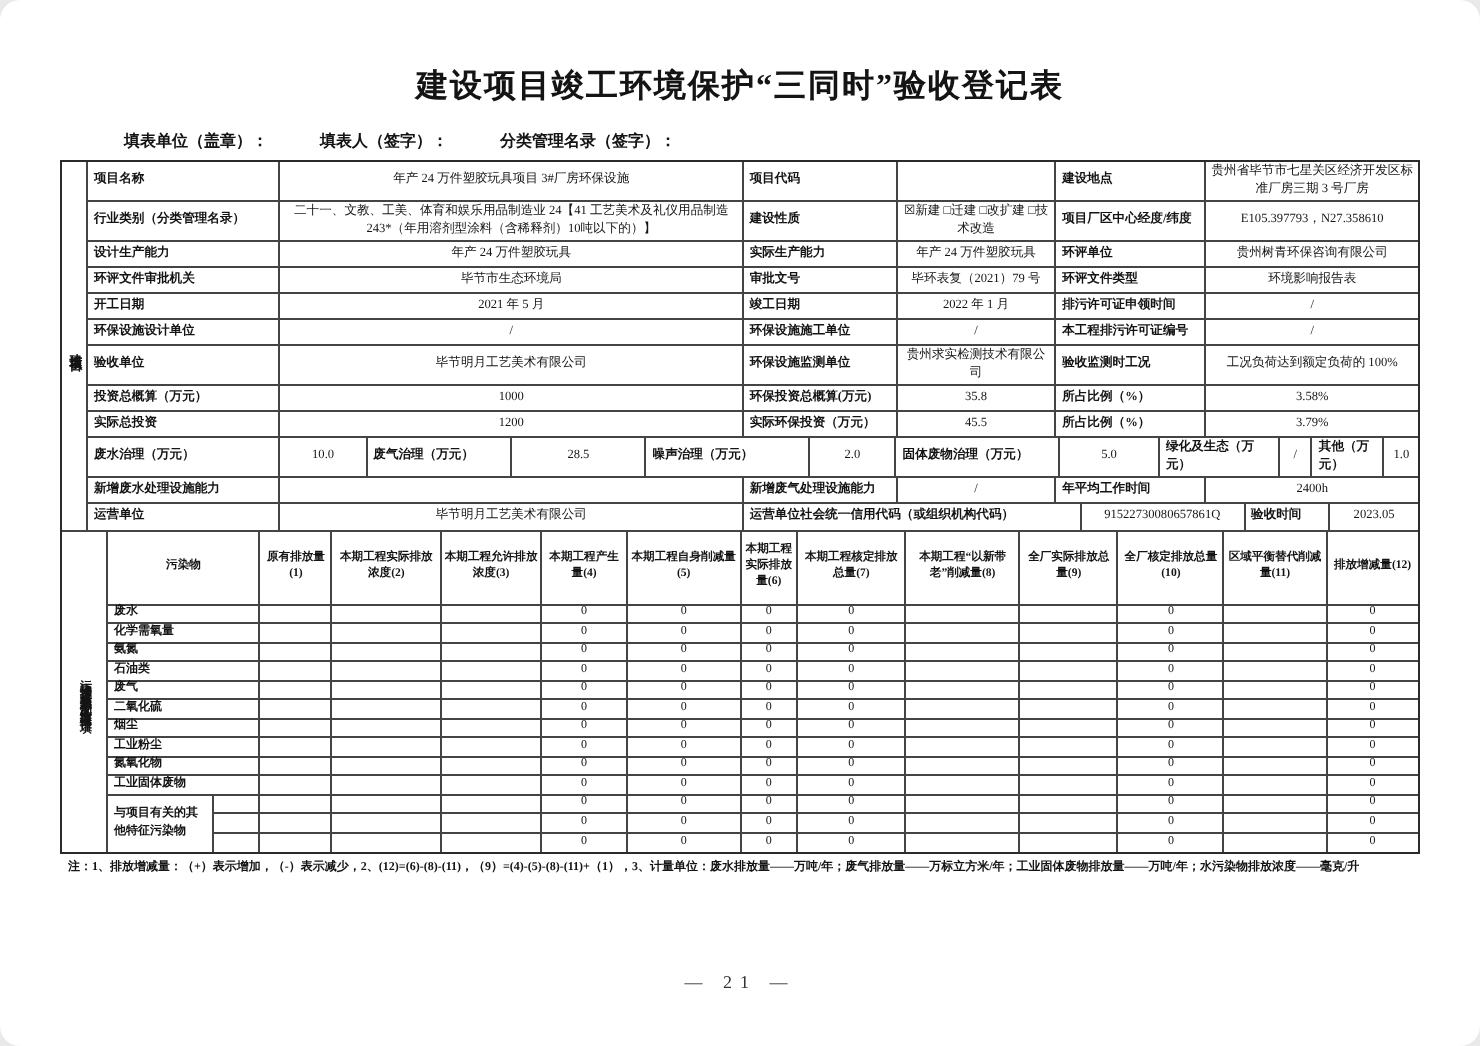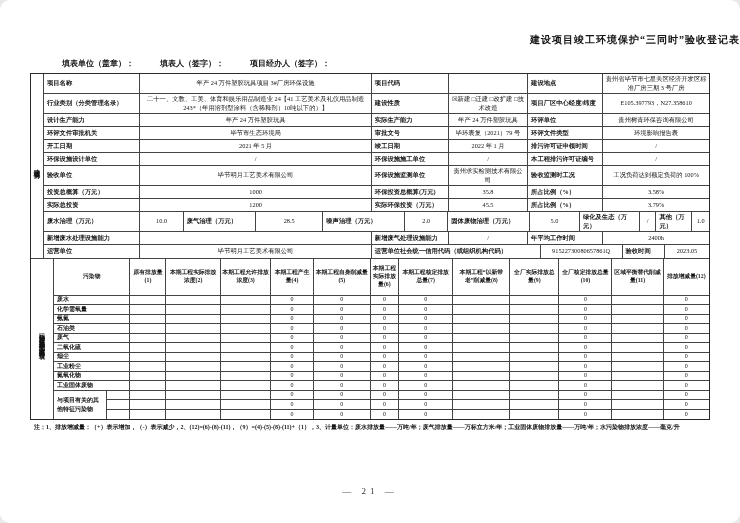--- a/index.html
+++ b/index.html
@@ -9,22 +9,22 @@
     font-family: "Liberation Serif", "DejaVu Serif", serif;
     color: #141414;
   }
   .page {
     position: absolute; inset: 0;
     background: #ffffff;
     border-radius: 10px;
     padding-top: 33px;
   }
   .doc-title {
-    text-align: right;
-    font-size: 10px;
+    text-align: center;
+    font-size: 16px;
     font-weight: bold;
     letter-spacing: 1px;
     margin-bottom: 11px;
   }
   .form-header {
     display: flex;
     padding-left: 62px;
     gap: 26px;
     font-size: 8px;
     font-weight: bold;
@@ -118,21 +118,21 @@
 </head>
 <body>
 
 <div class="page">
 
   <div class="doc-title">建设项目竣工环境保护“三同时”验收登记表</div>
 
   <div class="form-header">
     <span>填表单位（盖章）：</span>
     <span>填表人（签字）：</span>
-    <span>项目经办人（签字）：</span>
+    <span>分类管理名录（签字）：</span>
   </div>
 
   <div class="grid">
 
     <div class="sec sec1">
       <div class="side side1">
         <span class="vtext">建设项目</span>
       </div>
       <div class="rows">
 

